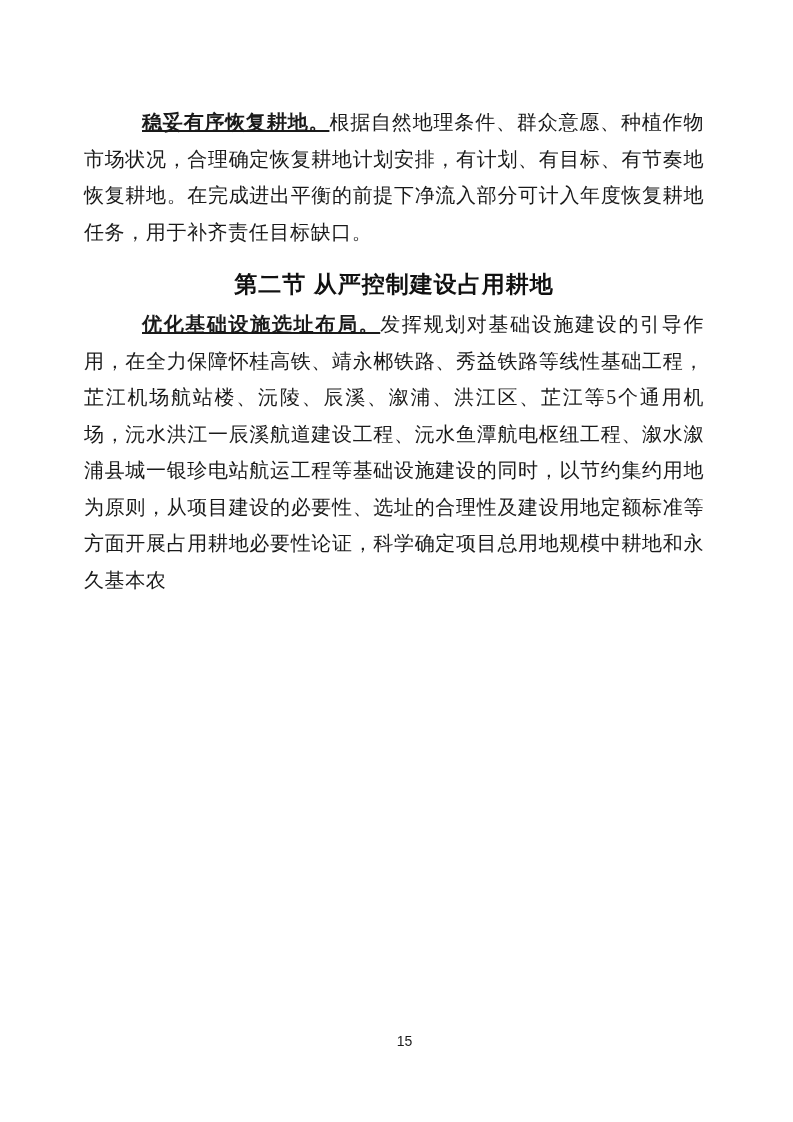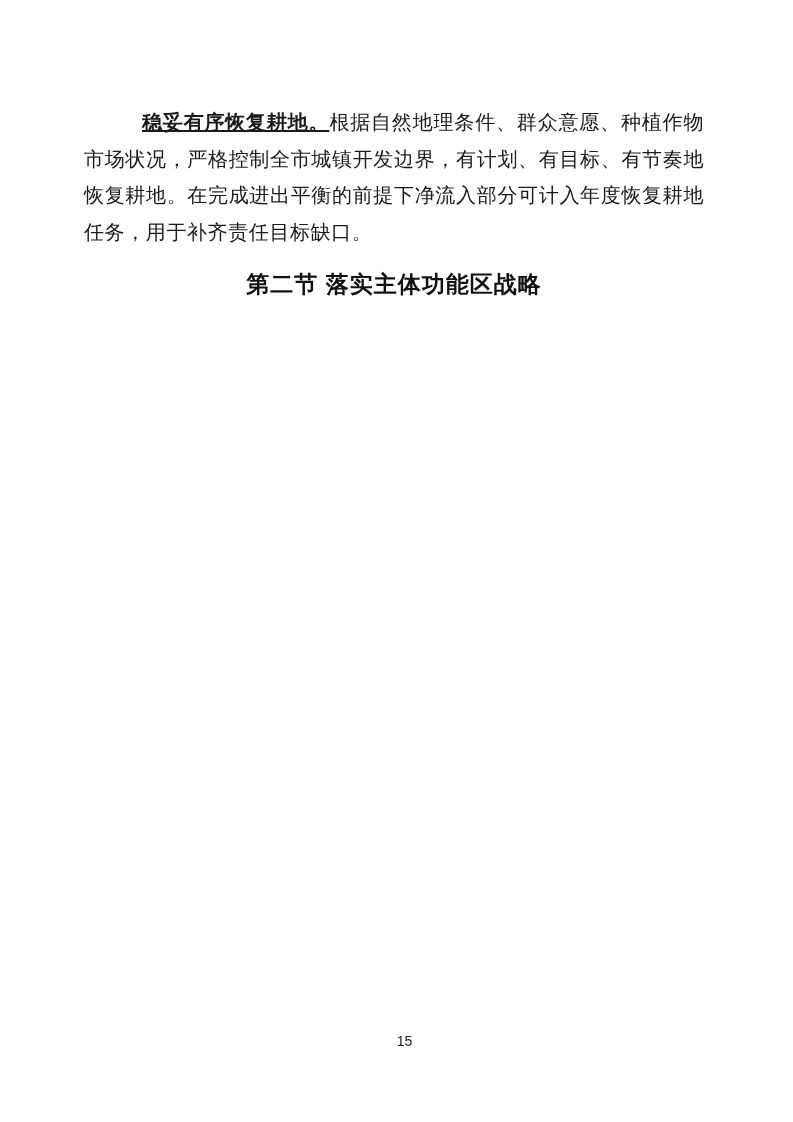--- a/index.html
+++ b/index.html
@@ -58,25 +58,26 @@
     font-family: "Liberation Sans", "DejaVu Sans", sans-serif;
     color: #1a1a1a;
   }
 </style>
 </head>
 <body>
 
 <div class="page">
   <main class="content">
 
-    <p class="para"><strong class="lead">稳妥有序恢复耕地。</strong><span>根据自然地理条件、群众意愿、种植作物市场状况，严格控制全市城镇开发边界，有计划、有目标、有节奏地恢复耕地。在完成进出平衡的前提下净流入部分可计入年度恢复耕地任务，用于补齐责任目标缺口。</span></p>
+    <p class="para"><strong class="lead">稳妥有序恢复耕地。</strong><span>根据自然地理条件、群众意愿、种植作物市场状况，合理确定恢复耕地计划安排，有计划、有目标、有节奏地恢复耕地。在完成进出平衡的前提下净流入部分可计入年度恢复耕地任务，用于补齐责任目标缺口。</span></p>
 
-    <h2 class="section-heading">第二节 落实主体功能区战略</h2>
+    <h2 class="section-heading">第二节 从严控制建设占用耕地</h2>
 
 
 
+    <p class="para"><strong class="lead">优化基础设施选址布局。</strong><span>发挥规划对基础设施建设的引导作用，在全力保障怀桂高铁、靖永郴铁路、秀益铁路等线性基础工程，芷江机场航站楼、沅陵、辰溪、溆浦、洪江区、芷江等5个通用机场，沅水洪江一辰溪航道建设工程、沅水鱼潭航电枢纽工程、溆水溆浦县城一银珍电站航运工程等基础设施建设的同时，以节约集约用地为原则，从项目建设的必要性、选址的合理性及建设用地定额标准等方面开展占用耕地必要性论证，科学确定项目总用地规模中耕地和永久基本农</span></p>
 
   </main>
 
   <div class="footer">
     <span>15</span>
   </div>
 </div>
 
 </body></html>

